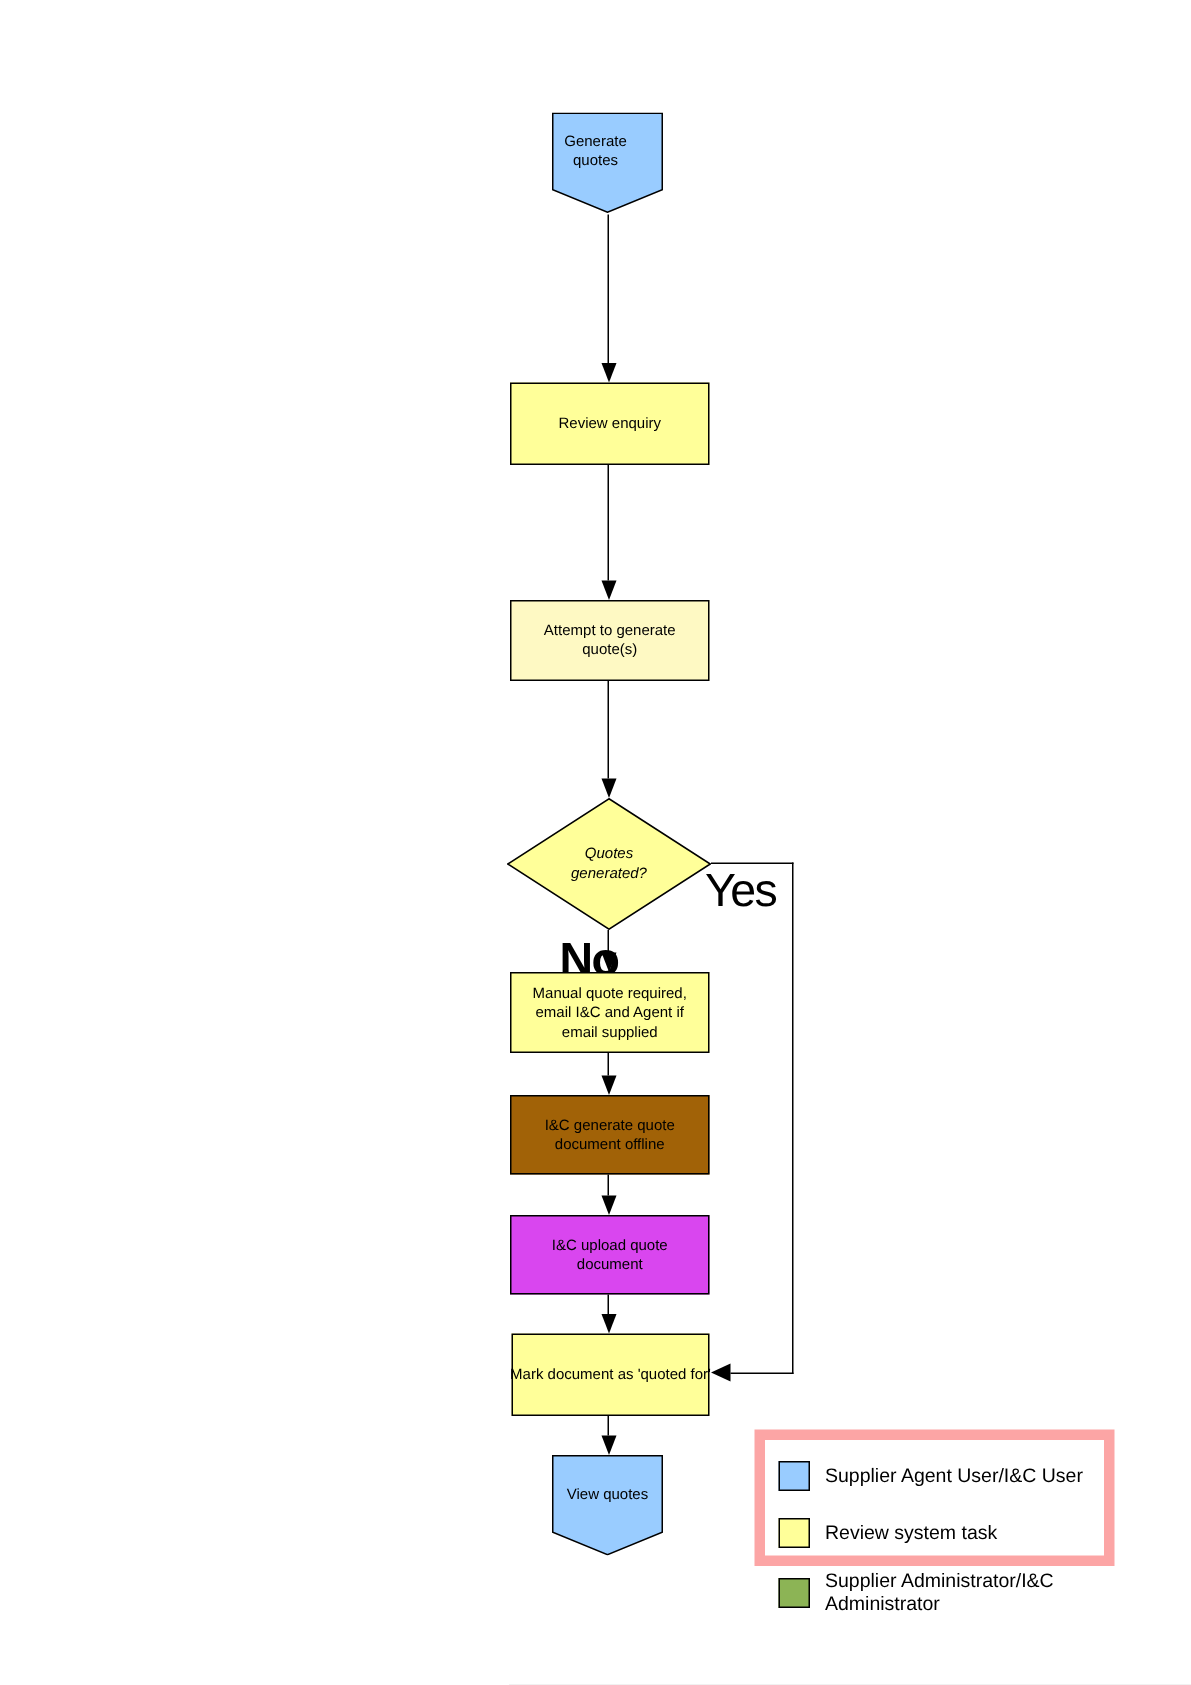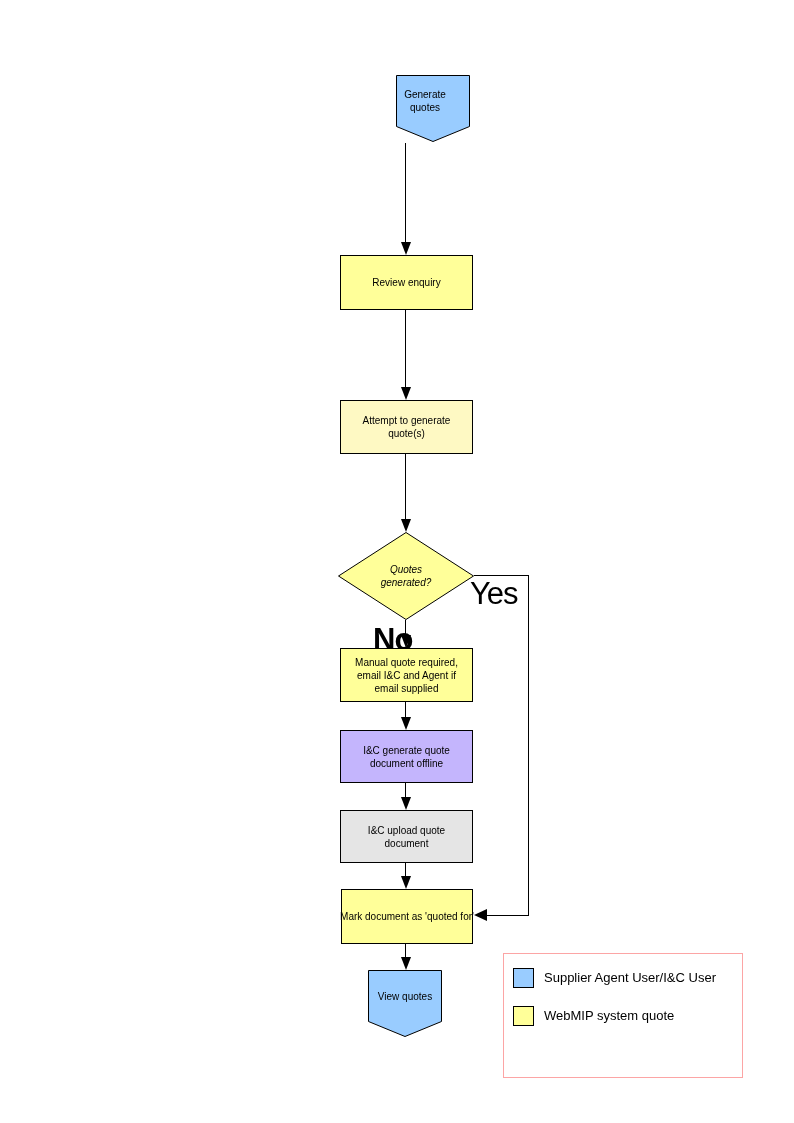--- a/index.html
+++ b/index.html
@@ -56,22 +56,22 @@
   .branch-label {
     position: absolute;
     font-size: 31px;
     letter-spacing: -1px;
     white-space: nowrap;
   }
   .nowrap { white-space: nowrap; }
   .legend {
     position: absolute;
     left: 503px; top: 953px;
-    width: 240px; height: 125px;
-    border: 1px solid #fca5a5;
+    width: 240px; height: 91px;
+    border: 7px solid #fca5a5;
     box-sizing: border-box;
   }
   .legend-row {
     position: absolute;
     left: 9px; right: 6px;
     display: flex;
     align-items: center;
     gap: 10px;
   }
   .swatch {
@@ -80,21 +80,21 @@
     box-sizing: border-box;
     flex: 0 0 auto;
   }
   .legend-label { font-size: 13px; line-height: 1.15; }
 </style>
 </head>
 <body>
 
 <div class="page">
 
-  <div class="shape-wrap" style="left:368px; top:75px; width:58px; height:67px;margin-left:28px;">
+  <div class="shape-wrap" style="left:368px; top:75px; width:58px; height:67px;">
     <svg width="74" height="67" viewBox="0 0 74 67">
       <polygon points="0.5,0.5 73.5,0.5 73.5,51.5 37,66.5 0.5,51.5" stroke="#000000" stroke-width="1" fill="#99CCFF"></polygon>
     </svg>
     <div class="shape-label" style="left:4px; right:4px; top:2px; height:48px;">Generate quotes</div>
   </div>
 
   <div class="line" style="left:405px; top:143px; width:1px; height:99px;"></div>
   <div class="arrow-down" style="left:401px; top:242px;"></div>
 
   <div class="node rect" style="left: 340px; top: 255px; width: 133px; height: 55px; background-color: rgb(255, 255, 153);">
@@ -128,28 +128,28 @@
   <div class="line" style="left:405px; top:620px; width:1px; height:15px;"></div>
   <div class="arrow-down" style="left:401px; top:635px;"></div>
 
   <div class="node rect" style="left: 340px; top: 648px; width: 133px; height: 54px; background-color: rgb(255, 255, 153);">
     <span>Manual quote required, email I&amp;C and Agent if email supplied</span>
   </div>
 
   <div class="line" style="left:405px; top:702px; width:1px; height:15px;"></div>
   <div class="arrow-down" style="left:401px; top:717px;"></div>
 
-  <div class="node rect" style="left: 340px; top: 730px; width: 133px; height: 53px; background-color: #c4b5fd;">
+  <div class="node rect" style="left: 340px; top: 730px; width: 133px; height: 53px; background-color: #a16207;">
     <span>I&amp;C generate quote document offline</span>
   </div>
 
   <div class="line" style="left:405px; top:783px; width:1px; height:14px;"></div>
   <div class="arrow-down" style="left:401px; top:797px;"></div>
 
-  <div class="node rect" style="left: 340px; top: 810px; width: 133px; height: 53px; background-color: #e5e5e5;">
+  <div class="node rect" style="left: 340px; top: 810px; width: 133px; height: 53px; background-color: #d946ef;">
     <span>I&amp;C upload quote document</span>
   </div>
 
   <div class="line" style="left:405px; top:863px; width:1px; height:13px;"></div>
   <div class="arrow-down" style="left:401px; top:876px;"></div>
 
   <div class="node rect" style="left: 341px; top: 889px; width: 132px; height: 55px; padding: 2px 0px; background-color: rgb(255, 255, 153);">
     <span class="nowrap">Mark document as 'quoted for'</span>
   </div>
 
@@ -163,17 +163,21 @@
     <div class="shape-label" style="left:2px; right:2px; top:2px; height:48px;">View quotes</div>
   </div>
 
   <div class="legend">
     <div class="legend-row" style="top:6px; height:36px;">
       <div class="swatch" style="background-color: rgb(153, 204, 255);"></div>
       <div class="legend-label">Supplier Agent User/I&amp;C User</div>
     </div>
     <div class="legend-row" style="top:44px; height:36px;">
       <div class="swatch" style="background-color: rgb(255, 255, 153);"></div>
-      <div class="legend-label">WebMIP system quote</div>
+      <div class="legend-label">Review system task</div>
+    </div>
+    <div class="legend-row" style="top:82px; height:40px;">
+      <div class="swatch" style="background-color: rgb(140, 180, 85);"></div>
+      <div class="legend-label">Supplier Administrator/I&amp;C Administrator</div>
     </div>
   </div>
 
 </div>
 
 </body></html>

